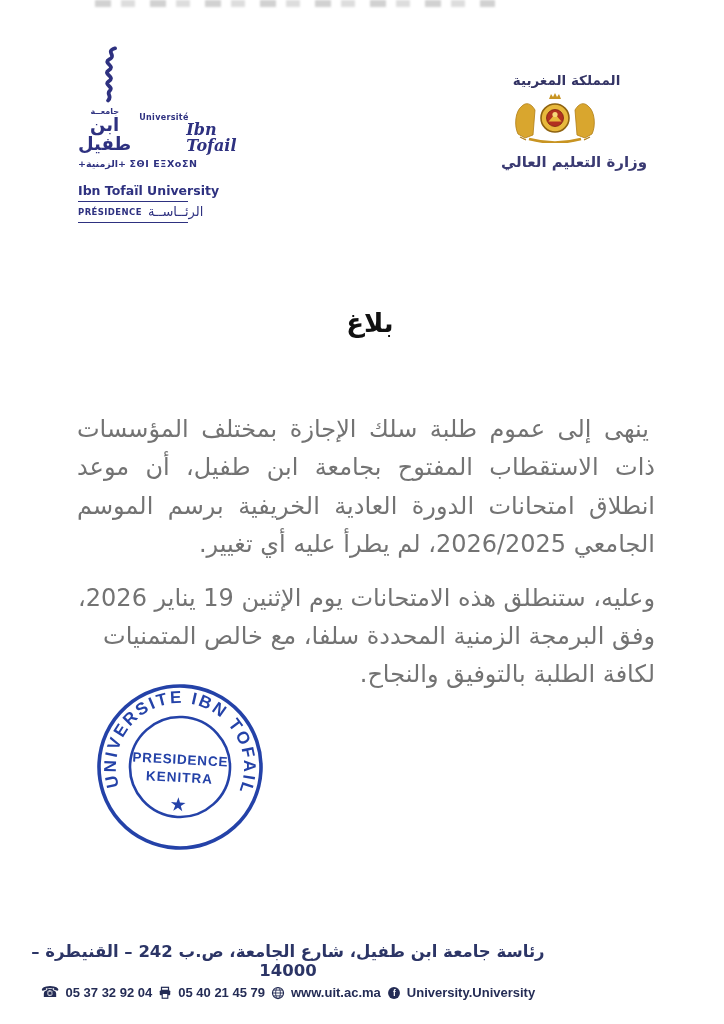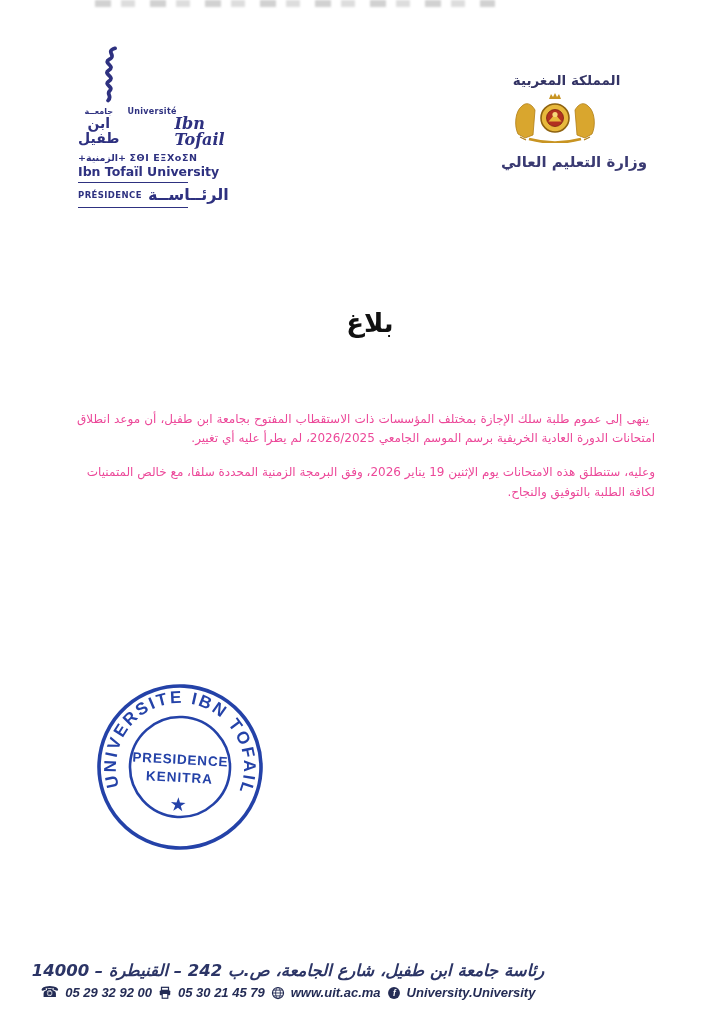--- a/index.html
+++ b/index.html
@@ -13,56 +13,56 @@
   
   .scan-artifact {
     position:absolute; top:0; left:95px; width:400px; height:7px;
     background:repeating-linear-gradient(90deg,#9a9a9a 0 16px, transparent 16px 26px, #b5b5b5 26px 40px, transparent 40px 55px);
     opacity:.45; filter:blur(1px);
   }
 
   
   .logo-left { position:absolute; left:78px; top:46px; width:112px; color:#2e3180; }
   .squiggle { display:block; margin:0 0 4px 16px; }
-  .logo-row { display:flex; align-items:flex-start; gap:3px; margin-bottom:4px; }
+  .logo-row { display:flex; align-items:flex-end; gap:3px; margin-bottom:4px; }
   .logo-ar { text-align:center; line-height:1.05; }
   .logo-ar-small { font-size:8px; font-weight:bold; }
-  .logo-ar-big { font-size:14px; font-weight:bold; }
+  .logo-ar-big { font-size:18px; font-weight:bold; }
   .logo-alif { width:5px; height:46px; background:#2e3180; border-radius:3px; margin:-16px 1px 1px 1px; }
   .logo-fr { line-height:1; }
   .logo-fr-small { font-size:8px; font-weight:bold; letter-spacing:.3px; }
   .logo-fr-script { font-family:"DejaVu Serif", serif; font-style:italic; font-weight:bold; font-size:16px;margin-left:47px; }
   .logo-tifinagh { font-size:9.5px; font-weight:bold; letter-spacing:.6px; white-space:nowrap; }
-  .logo-latin { font-size:12.5px; font-weight:bold; white-space:nowrap; margin-top:1px; }
+  .logo-latin { font-size:12.5px; font-weight:bold; white-space:nowrap; margin-top:14px; }
   .logo-divider { border-top:1.6px solid #2e3180; margin:3px 0 2px 0; width:110px; }
   .logo-presidence { display:flex; align-items:center; gap:6px; }
   .logo-presidence-fr { font-size:8.5px; font-weight:bold; letter-spacing:.4px;text-align:center; }
-  .logo-presidence-ar { font-size:16px; font-weight:bold; }
+  .logo-presidence-ar { font-size:13px; font-weight:normal; }
 
   
   .logo-right { position:absolute; left:452px; top:72px; width:205px;
     display:flex; flex-direction:column; align-items:center; color:#3a3a72; }
   .kingdom { font-size:13.5px; font-weight:bold; color:#343465;margin-left:24px; }
   .coat { margin:3px 0 2px 0; }
   .ministry { width:100%; text-align:right; padding-right:10px;
     font-size:15px; font-weight:bold; line-height:1.3; direction:rtl;margin-top:8px; }
 
   
   .doc-title { position:absolute; top:308px; left:0; width:724px; text-align:center;
     font-size:26px; font-weight:bold; color:#111; transform:translateX(8px); }
   .doc-body { position:absolute; top:410px; left:77px; width:578px;
-    direction:rtl; font-size:12px; line-height:1.6; color:#ec4899; }
+    direction:rtl; font-size:24px; line-height:1.6; color:#737373; }
   .doc-body p.justified { text-align:justify; text-align-last:right; text-indent:6px; margin-bottom:15px; }
   .doc-body p.centered { text-align:right; }
 
   
   .stamp { position:absolute; left:95px; top:682px; width:170px; height:170px; }
 
   
-  .footer { position:absolute; left:0; bottom:24px; width:576px; text-align:center; color:#2c3566;font-style:italic; }
+  .footer { position:absolute; left:0; bottom:24px; width:576px; text-align:center; color:#2c3566; }
   .footer-address { direction:rtl; font-size:16.5px; font-weight:bold; margin-bottom:5px; }
   .footer-contact { display:flex; justify-content:center; align-items:center; gap:6px;
     font-family:"Liberation Sans", sans-serif; font-size:13px; font-weight:bold; color:#242c55; }
   .footer-contact .ic { display:inline-flex; align-items:center; }
   .phone-glyph { font-family:"DejaVu Sans", sans-serif; font-size:15px; line-height:1; }
 </style>
 </head>
 <body>
 
 <div class="page">
@@ -132,29 +132,29 @@
         <text x="85" y="100" text-anchor="middle" font-family="Liberation Sans, sans-serif" font-size="13.5" font-weight="bold" letter-spacing="1" fill="#2442a8">KENITRA</text>
         <text x="85" y="129" text-anchor="middle" font-family="DejaVu Sans, sans-serif" font-size="19" fill="#2442a8">★</text>
       </g>
     </svg>
   </div>
 
   <div class="footer">
     <div class="footer-address">رئاسة جامعة ابن طفيل، شارع الجامعة، ص.ب 242 – القنيطرة – 14000</div>
     <div class="footer-contact">
       <span class="ic phone-glyph">☎</span>
-      <span>05 29 32 92 00</span>
+      <span>05 37 32 92 04</span>
       <span class="ic">
         <svg width="14" height="14" viewBox="0 0 16 16" aria-hidden="true">
           <rect x="4" y="1.5" width="8" height="3.5" fill="none" stroke="#242c55" stroke-width="1.4"></rect>
           <rect x="2" y="5" width="12" height="5.5" rx="1" fill="#242c55"></rect>
           <rect x="4.8" y="8.5" width="6.4" height="5.5" fill="#ffffff" stroke="#242c55" stroke-width="1.3"></rect>
         </svg>
       </span>
-      <span>05 30 21 45 79</span>
+      <span>05 40 21 45 79</span>
       <span class="ic">
         <svg width="14" height="14" viewBox="0 0 16 16" aria-hidden="true">
           <circle cx="8" cy="8" r="6.3" fill="none" stroke="#242c55" stroke-width="1.4"></circle>
           <ellipse cx="8" cy="8" rx="2.7" ry="6.3" fill="none" stroke="#242c55" stroke-width="1"></ellipse>
           <path d="M1.7,8 h12.6 M3,4.7 h10 M3,11.3 h10" stroke="#242c55" stroke-width="1"></path>
         </svg>
       </span>
       <span>www.uit.ac.ma</span>
       <span class="ic">
         <svg width="14" height="14" viewBox="0 0 16 16" aria-hidden="true">

